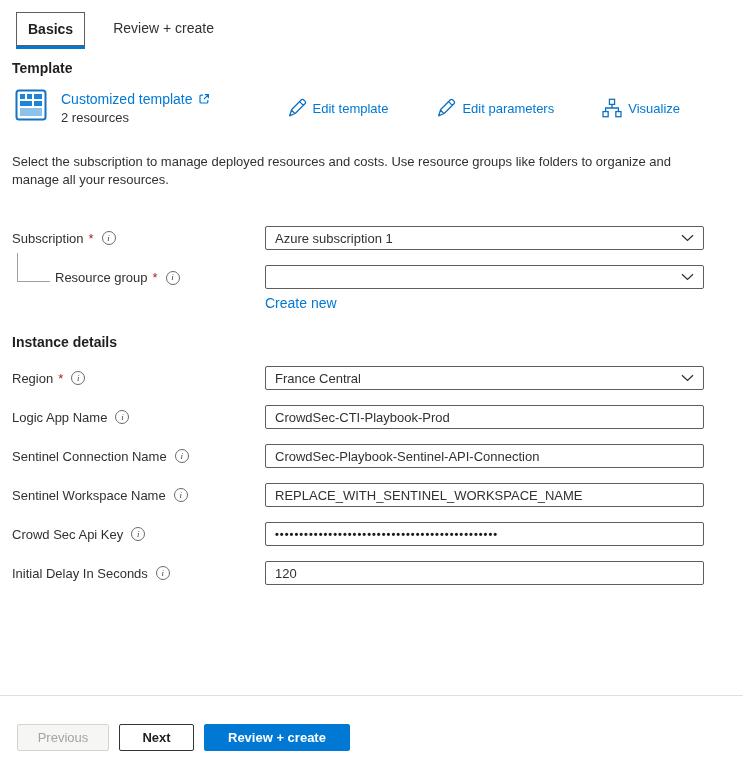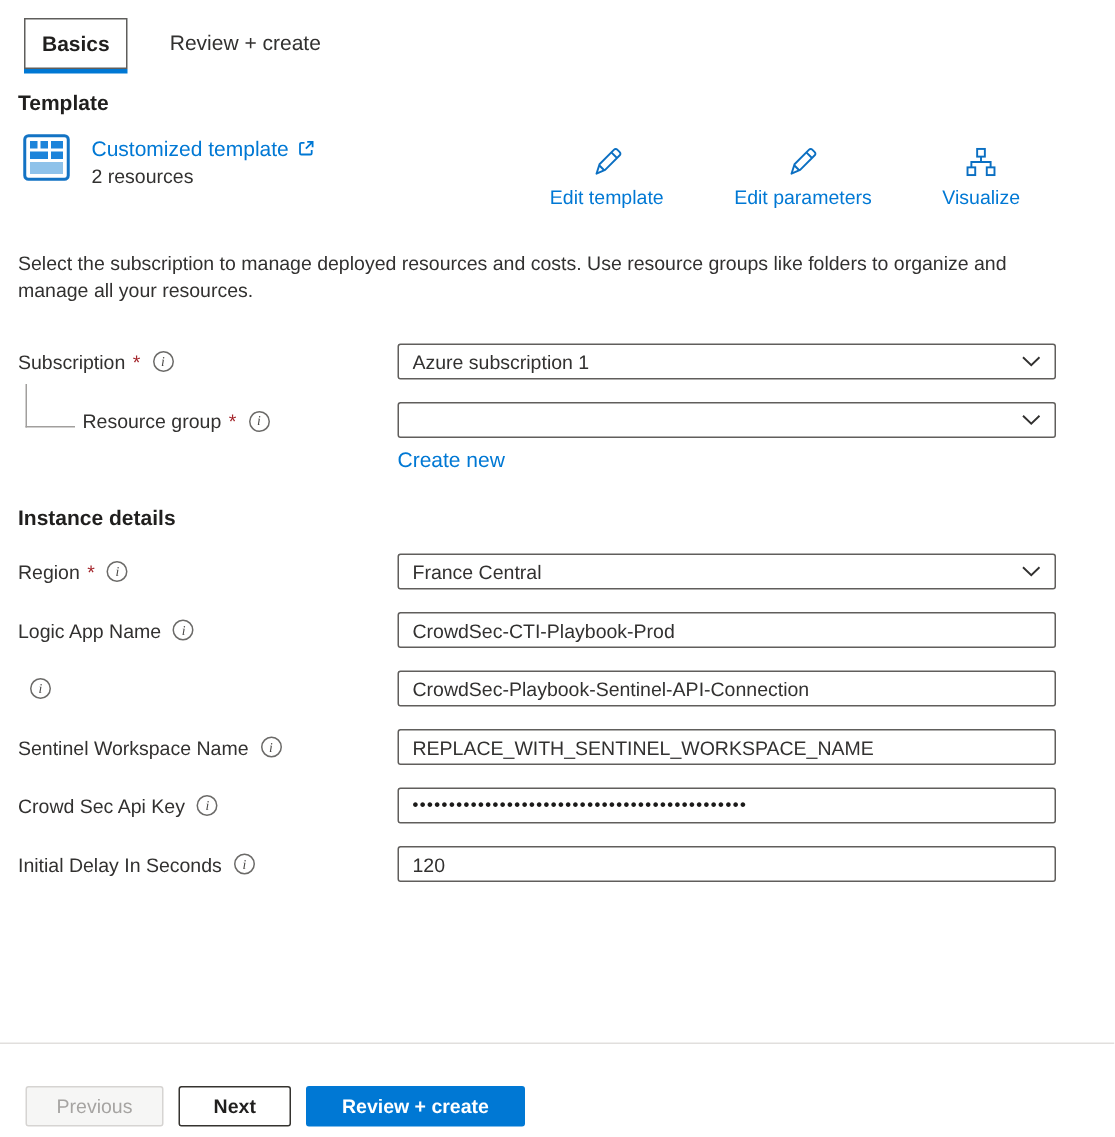--- a/index.html
+++ b/index.html
@@ -20,23 +20,23 @@
   .content { padding: 0 26px 0 12px; }
   .section-heading { font-size: 14px; font-weight: 700; color: #201f1e; }
 
   .template-row { display: flex; justify-content: space-between; align-items: flex-start; margin-top: 13px; margin-bottom: 28px; }
   .template-left { display: flex; align-items: flex-start; gap: 14px; padding-left: 3px; }
   .template-info { display: flex; flex-direction: column; gap: 3px; padding-top: 2px; justify-content: space-between; }
   .template-link-row { display: flex; align-items: center; gap: 5px; }
   a.link { color: #0078d4; text-decoration: none; font-size: 14px; cursor: pointer; }
   .template-sub { font-size: 13px; color: #323130; }
   .template-actions { display: flex; gap: 47px; margin-right: 37px; margin-top: 8px; }
-  .action { display: flex; flex-direction: column; align-items: center; gap: 5px; color: #0078d4; font-size: 13px; cursor: pointer; }
-
-  .description { font-size: 13px; color: #323130; line-height: 18px; max-width: 692px; margin-top: 10px; margin-bottom: 26px; }
+  .action { display: flex; align-items: center; gap: 5px; color: #0078d4; font-size: 13px; cursor: pointer; }
+
+  .description { font-size: 13px; color: #323130; line-height: 18px; max-width: 692px; margin-top: 10px; margin-bottom: 37px; }
 
   .form-row { display: flex; align-items: center; margin-bottom: 15px; }
   .label-col { width: 253px; flex-shrink: 0; display: flex; align-items: center; font-size: 13px; color: #323130; }
   .field-col { width: 439px; }
   .req { color: #a4262c; margin-left: 5px; }
   .info-icon {
     width: 14px; height: 14px; border: 1px solid #6b6a68; border-radius: 50%;
     display: inline-flex; align-items: center; justify-content: center;
     font-size: 9px; line-height: 1; color: #494846; margin-left: 8px; flex-shrink: 0;
     font-family: "Liberation Serif", serif; font-style: italic;
@@ -215,20 +215,21 @@
       <span>Logic App Name</span>
       <span class="info-icon">i</span>
     </div>
     <div class="field-col">
       <input class="textfield" type="text" value="CrowdSec-CTI-Playbook-Prod" style="">
     </div>
   </div>
 
   <div class="form-row">
     <div class="label-col">
+      <span>Sentinel Connection Name</span>
       <span class="info-icon">i</span>
     </div>
     <div class="field-col">
       <input class="textfield" type="text" value="CrowdSec-Playbook-Sentinel-API-Connection" style="">
     </div>
   </div>
 
   <div class="form-row">
     <div class="label-col">
       <span>Sentinel Workspace Name</span>

